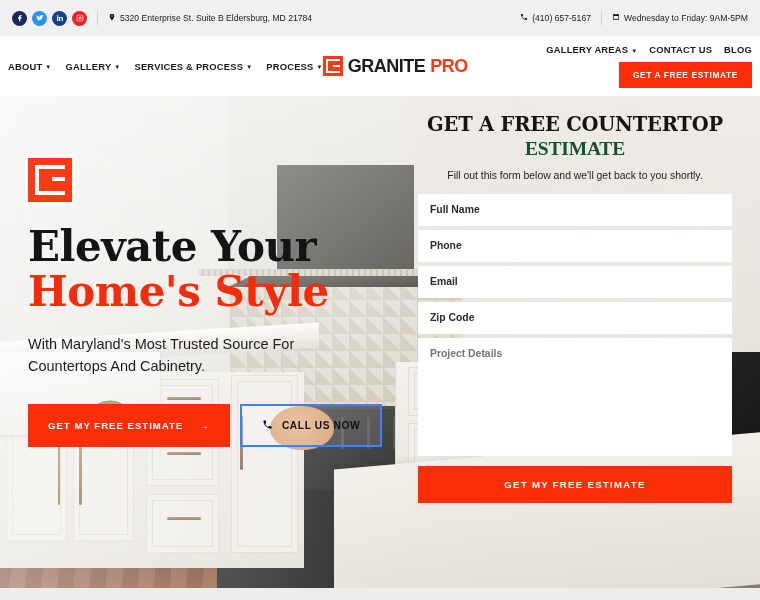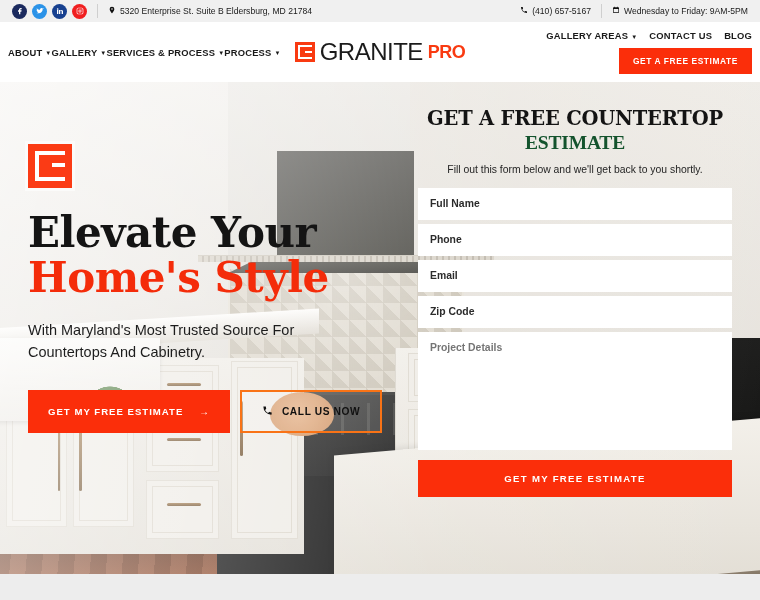--- a/index.html
+++ b/index.html
@@ -5,21 +5,21 @@
   * { box-sizing: border-box; margin: 0; padding: 0; }
   html, body {
     width: 760px; height: 600px;
     overflow: hidden;
     background: #ededed;
     font-family: "Liberation Sans", sans-serif;
   }
 
   
   .topbar {
-    height: 22px;
+    height: 36px;
     background: #f0f0f0;
     display: flex;
     align-items: center;
     padding: 0 12px;
     font-size: 9px;
     color: #1a1a1a;
   }
   .social { display: flex; gap: 5px; align-items: center; }
   .soc {
     width: 15px; height: 15px; border-radius: 50%;
@@ -36,21 +36,21 @@
   
   .navbar {
     height: 60px;
     background: #ffffff;
     display: flex;
     align-items: center;
     padding: 0 8px;
     position: relative;
   }
   .nav-left, .nav-right-wrap { flex: 1 1 0; }
-  .nav-left { display: flex; align-items: flex-start; }
+  .nav-left { display: flex; align-items: flex-start; gap: 14px; }
   .nav-item {
     font-size: 9.4px; font-weight: bold; color: #1a1a1a;
     letter-spacing: .2px; white-space: nowrap;
     display: flex; align-items: center; gap: 3px; cursor: pointer;
   }
   .chev { font-size: 6px; line-height: 1; transform: translateY(1px); }
 
   .logo { display: flex; align-items: center; gap: 5px; flex: none; }
   .logo-mark {
     width: 20px; height: 20px; background: #f93a11;
@@ -58,21 +58,21 @@
     position: relative;
   }
   .logo-mark::before {
     content: ""; position: absolute; inset: 3px;
     border: 2px solid #fff; border-right: none;
   }
   .logo-mark::after {
     content: ""; position: absolute; right: 3px; top: 9px;
     width: 7px; height: 2px; background: #fff;
   }
-  .logo-gran { font-size: 24px; font-weight: normal; letter-spacing: -.5px; color: #1b1b1b; }
+  .logo-gran { font-size: 18px; font-weight: bold; letter-spacing: -.5px; color: #1b1b1b; }
   .logo-pro {
     font-size: 18px; font-weight: bold; letter-spacing: -.5px;
     color: #f93a11;
   }
 
   .nav-right-wrap { display: flex; flex-direction: column; align-items: flex-end; gap: 7px; }
   .nav-right { display: flex; align-items: center; gap: 12px; }
   .btn-estimate-nav {
     background: #fb2e0a; color: #fff;
     font-size: 8.4px; font-weight: bold; letter-spacing: .6px;
@@ -235,29 +235,29 @@
   }
   .hero-ctas { margin-top: 26px; display: flex; align-items: stretch; gap: 10px; }
   .btn-primary {
     background: #fb2e0a; color: #fff; border: none;
     font-size: 9.6px; font-weight: bold; letter-spacing: 1px;
     padding: 14px 20px; display:flex; align-items:center; gap:16px;
     cursor: pointer; white-space: nowrap;
   }
   .btn-outline {
     background: rgba(255,255,255,.10); color: #111;
-    border: 2px solid #f97316;
+    border: 2px solid #3b82f6;
     font-size: 10.2px; font-weight: bold; letter-spacing: .6px;
     padding: 13px 20px; display:flex; align-items:center; gap:9px;
     cursor:pointer; white-space: nowrap;
   }
   .btn-outline svg { width: 11px; height: 11px; fill: #111; }
 
   
-  .hero-right { flex: 1; padding-top: 25px; padding-left: 10px; }
+  .hero-right { flex: 1; padding-top: 17px; padding-left: 10px; }
   .form-title {
     font-family: "DejaVu Serif", serif;
     text-align: center; font-size: 19.5px; font-weight: bold;
     color: #141414; line-height: 1.22; letter-spacing: -.2px;
   }
   .form-title .accent { color: #14532d; display:block;font-family:Liberation Serif, serif; }
   .form-sub {
     text-align: center; font-size: 10.4px; color: #242424;
     margin-top: 9px; margin-bottom: 13px;
   }

